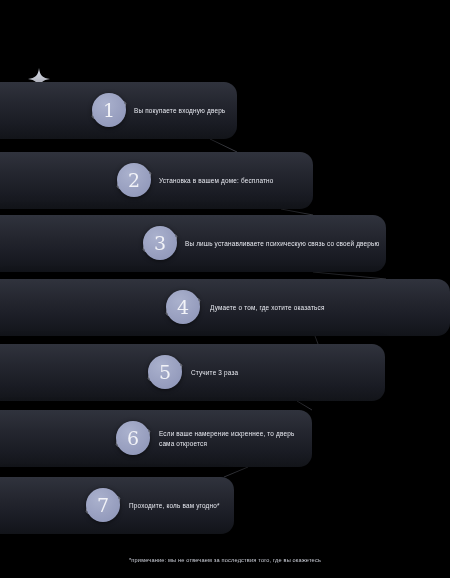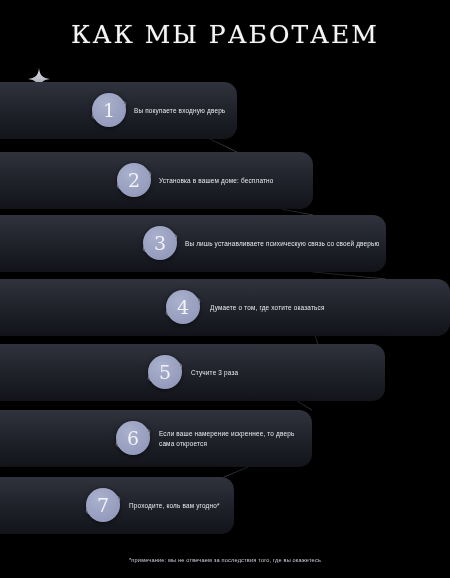--- a/index.html
+++ b/index.html
@@ -130,21 +130,20 @@
     line-height: 8px;
     color: #cdd0da;
     letter-spacing: 0.18px;
   }
 </style>
 </head>
 <body>
 
 <div id="stage">
 
-  <div class="title">КАК МЫ РАБОТАЕМ</div>
 
   <svg class="sparkle" viewBox="0 0 22 22">
     <path d="M11 0 C11.7 7.2 14.8 10.3 22 11 C14.8 11.7 11.7 14.8 11 22 C10.3 14.8 7.2 11.7 0 11 C7.2 10.3 10.3 7.2 11 0 Z" fill="#cfd2dd"></path>
   </svg>
 
   <svg class="connectors" viewBox="0 0 450 578">
     <g id="connector-group" stroke="#8f93a3" stroke-width="0.7" fill="none" opacity="0.75">
         <line x1="210" y1="139" x2="237" y2="152"></line>
         <line x1="281" y1="209" x2="313" y2="215"></line>
         <line x1="313" y1="272" x2="386" y2="279"></line>

